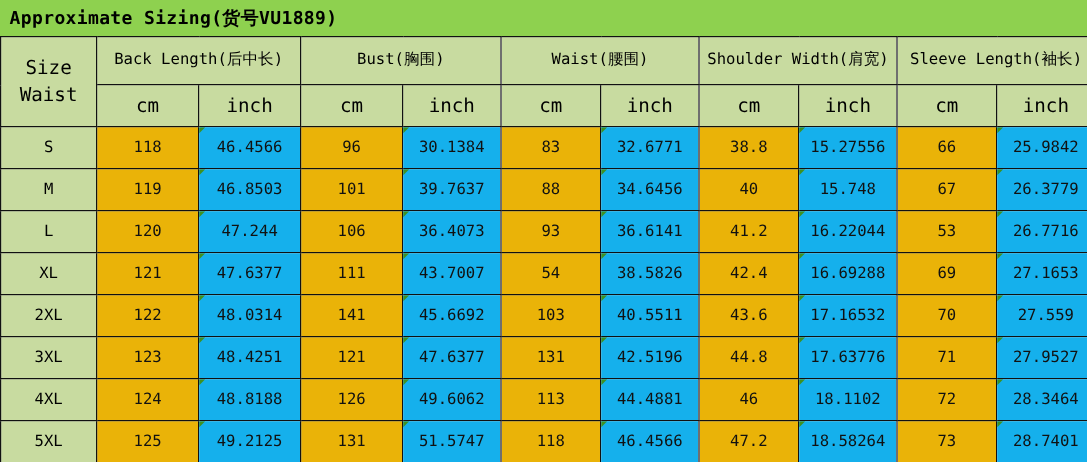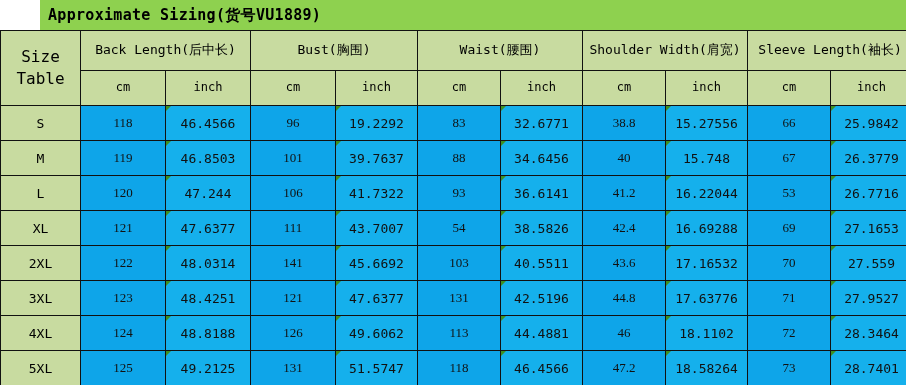--- a/index.html
+++ b/index.html
@@ -22,21 +22,20 @@
   }
 
   
   .title-bar {
     height: 30px;
     background: #8ed14f;
     display: flex;
     align-items: center;
     box-sizing: border-box;
     padding-left: 8px;
-    margin-left: 40px;
   }
   .title-text {
     font-size: 15px;
     font-weight: bold;
     color: #000000;
     letter-spacing: 0.3px;
     white-space: nowrap;
     font-family: "DejaVu Sans Mono", "Liberation Mono", monospace;
   }
 
@@ -64,44 +63,43 @@
     color: #000000;
     font-weight: bold;
     font-size: 13px;
     line-height: 1.15;
   }
   .hdr-group {
     height: 40px;
   }
   .hdr-unit {
     height: 35px;
-    font-size: 12px;
+    font-size: 16px;
   }
   .hdr-sizetable {
     height: 75px;
     font-size: 16px;
     line-height: 1.35;
   }
 
   
   .size-cell {
     background: #c8dba0;
     color: #000000;
     font-weight: bold;
     font-size: 13px;
     height: 35px;
   }
 
   
   .cm-cell {
-    background: #0ea5e9;
+    background: #eab308;
     color: #111111;
     font-size: 13px;
     height: 35px;
-    font-family: Liberation Serif, serif;
   }
   .inch-cell {
     background: #15b0ec;
     color: #111111;
     font-size: 13px;
     height: 35px;
     position: relative;
   }
   
   .inch-cell::before {
@@ -143,21 +141,21 @@
         <col class="c-inch2">
       <col class="c-cm2">
         <col class="c-inch2">
       <col class="c-cm2">
         <col class="c-inch2">
     </colgroup>
     <thead>
       <tr>
         <th class="hdr hdr-sizetable" rowspan="2">
           <span>Size</span><br>
-          <span>Table</span>
+          <span>Waist</span>
         </th>
         <th class="hdr hdr-group" colspan="2">Back Length(后中长)</th>
         <th class="hdr hdr-group" colspan="2">Bust(胸围)</th>
         <th class="hdr hdr-group" colspan="2">Waist(腰围)</th>
         <th class="hdr hdr-group" colspan="2">Shoulder Width(肩宽)</th>
         <th class="hdr hdr-group" colspan="2">Sleeve Length(袖长)</th>
       </tr>
       <tr>
         <th class="hdr hdr-unit">cm</th>
         <th class="hdr hdr-unit">inch</th>
@@ -170,21 +168,21 @@
         <th class="hdr hdr-unit">cm</th>
         <th class="hdr hdr-unit">inch</th>
       </tr>
     </thead>
     <tbody>
       <tr>
         <td class="size-cell">S</td>
         <td class="cm-cell">118</td>
         <td class="inch-cell">46.4566</td>
         <td class="cm-cell">96</td>
-        <td class="inch-cell">19.2292</td>
+        <td class="inch-cell">30.1384</td>
         <td class="cm-cell">83</td>
         <td class="inch-cell">32.6771</td>
         <td class="cm-cell">38.8</td>
         <td class="inch-cell">15.27556</td>
         <td class="cm-cell">66</td>
         <td class="inch-cell">25.9842</td>
       </tr>
       <tr>
         <td class="size-cell">M</td>
         <td class="cm-cell">119</td>
@@ -196,21 +194,21 @@
         <td class="cm-cell">40</td>
         <td class="inch-cell">15.748</td>
         <td class="cm-cell">67</td>
         <td class="inch-cell">26.3779</td>
       </tr>
       <tr>
         <td class="size-cell">L</td>
         <td class="cm-cell">120</td>
         <td class="inch-cell">47.244</td>
         <td class="cm-cell">106</td>
-        <td class="inch-cell">41.7322</td>
+        <td class="inch-cell">36.4073</td>
         <td class="cm-cell">93</td>
         <td class="inch-cell">36.6141</td>
         <td class="cm-cell">41.2</td>
         <td class="inch-cell">16.22044</td>
         <td class="cm-cell">53</td>
         <td class="inch-cell">26.7716</td>
       </tr>
       <tr>
         <td class="size-cell">XL</td>
         <td class="cm-cell">121</td>

